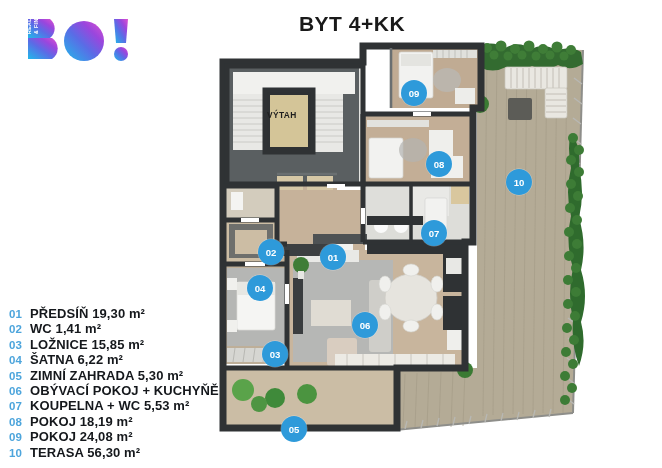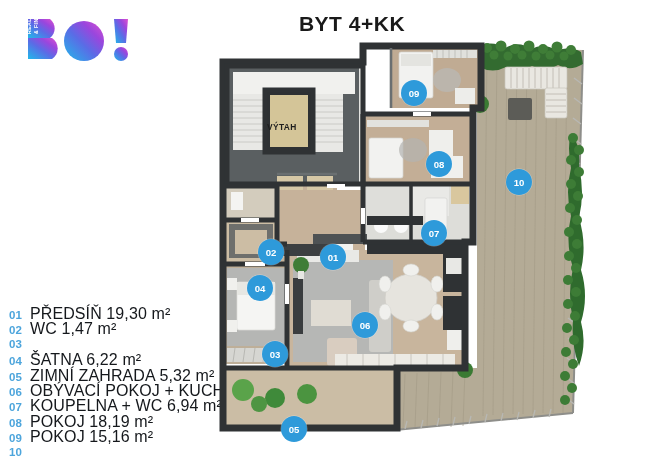--- a/index.html
+++ b/index.html
@@ -31,21 +31,21 @@
     letter-spacing:.5px;color:#1a1a1a;
   }
 
   
   #legend{position:absolute;left:9px;top:306px;width:225px;}
   .lrow{display:flex;align-items:baseline;height:15.4px;line-height:15.4px;white-space:nowrap;}
   .lnum{
     color:#4da5dc;font-weight:bold;font-size:11.5px;
     width:21px;flex:0 0 21px;letter-spacing:.2px;
   }
-  .ltext{color:#15181c;font-weight:normal;font-size:16px;letter-spacing:.1px;}
+  .ltext{color:#15181c;font-weight:bold;font-size:13px;letter-spacing:.1px;}
 
   
   #plan{position:absolute;left:215px;top:38px;width:400px;height:424px;}
   #plan svg{display:block;}
 
   .marker{position:absolute;width:26px;height:26px;border-radius:50%;
     background:#2e9ada;color:#fff;font-size:9.6px;font-weight:bold;
     display:flex;align-items:center;justify-content:center;
     box-shadow:0 0 0 .5px rgba(255,255,255,.35);}
   .vytah-lbl{position:absolute;font-size:8.4px;font-weight:bold;color:#1e1e1e;letter-spacing:.4px;}
@@ -82,51 +82,53 @@
 
   <div id="title">BYT 4+KK</div>
 
   <div id="legend">
     <div class="lrow">
       <span class="lnum">01</span>
       <span class="ltext">PŘEDSÍŇ 19,30 m²</span>
     </div>
     <div class="lrow">
       <span class="lnum">02</span>
-      <span class="ltext">WC 1,47 m²</span>
+      <span class="ltext">WC 1,41 m²</span>
     </div>
     <div class="lrow">
       <span class="lnum">03</span>
+      <span class="ltext">LOŽNICE 15,85 m²</span>
     </div>
     <div class="lrow">
       <span class="lnum">04</span>
       <span class="ltext">ŠATNA 6,22 m²</span>
     </div>
     <div class="lrow">
       <span class="lnum">05</span>
-      <span class="ltext">ZIMNÍ ZAHRADA 5,32 m²</span>
+      <span class="ltext">ZIMNÍ ZAHRADA 5,30 m²</span>
     </div>
     <div class="lrow">
       <span class="lnum">06</span>
       <span class="ltext">OBÝVACÍ POKOJ + KUCHYŇĚ 36,03 m²</span>
     </div>
     <div class="lrow">
       <span class="lnum">07</span>
-      <span class="ltext">KOUPELNA + WC 6,94 m²</span>
+      <span class="ltext">KOUPELNA + WC 5,53 m²</span>
     </div>
     <div class="lrow">
       <span class="lnum">08</span>
       <span class="ltext">POKOJ 18,19 m²</span>
     </div>
     <div class="lrow">
       <span class="lnum">09</span>
-      <span class="ltext">POKOJ 15,16 m²</span>
+      <span class="ltext">POKOJ 24,08 m²</span>
     </div>
     <div class="lrow">
       <span class="lnum">10</span>
+      <span class="ltext">TERASA 56,30 m²</span>
     </div>
   </div>
 
   <div id="plan">
     <svg width="400" height="424" viewBox="0 0 400 424">
 
       <g>
         <polygon points="262,10 368,12 358,375 180,392 180,330 262,330" fill="#b4ab96"></polygon>
 
         <g stroke="#a59c88" stroke-width="0.8" opacity=".85">
@@ -440,21 +442,21 @@
       <g stroke="#ffffff" stroke-width="4">
         <line x1="112" y1="148" x2="130" y2="148"></line>
         <line x1="26" y1="182" x2="44" y2="182"></line>
         <line x1="30" y1="226" x2="50" y2="226"></line>
         <line x1="72" y1="246" x2="72" y2="266"></line>
         <line x1="148" y1="170" x2="148" y2="186"></line>
         <line x1="198" y1="76" x2="216" y2="76"></line>
       </g>
     </svg>
 
-    <div class="vytah-lbl" style="left:52px;top:84px;">VÝTAH</div>
+    <div class="vytah-lbl" style="left:52px;top:72px;">VÝTAH</div>
 
     <div class="marker" style="left: 105px; top: 206px; background: rgb(46, 154, 218);">01</div>
     <div class="marker" style="left: 43px; top: 201px; background: rgb(46, 154, 218);">02</div>
     <div class="marker" style="left: 47px; top: 303px; background: rgb(46, 154, 218);">03</div>
     <div class="marker" style="left: 32px; top: 237px; background: rgb(46, 154, 218);">04</div>
     <div class="marker" style="left: 66px; top: 378px; background: rgb(46, 154, 218);">05</div>
     <div class="marker" style="left: 137px; top: 274px; background: rgb(46, 154, 218);">06</div>
     <div class="marker" style="left: 206px; top: 182px; background: rgb(46, 154, 218);">07</div>
     <div class="marker" style="left: 211px; top: 113px; background: rgb(46, 154, 218);">08</div>
     <div class="marker" style="left: 186px; top: 42px; background: rgb(46, 154, 218);">09</div>

